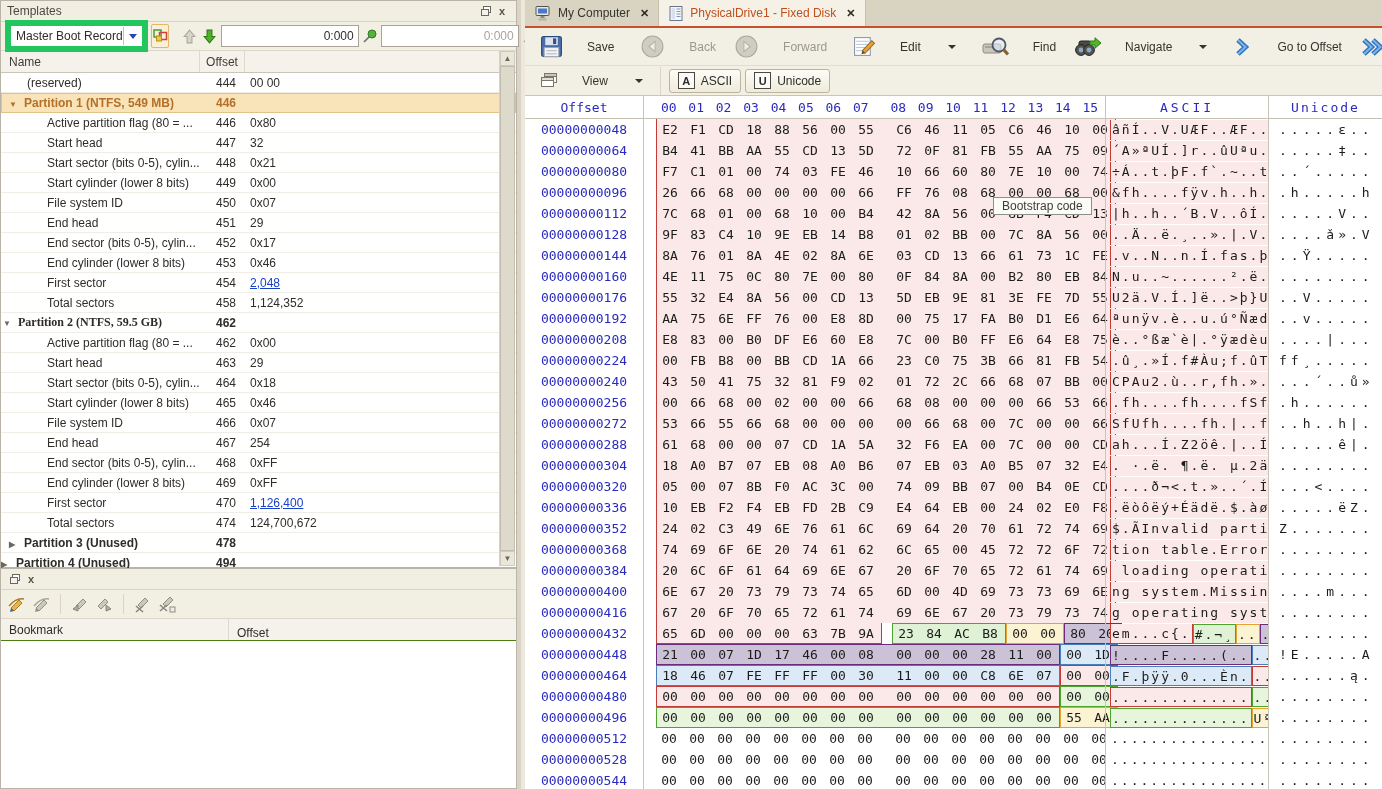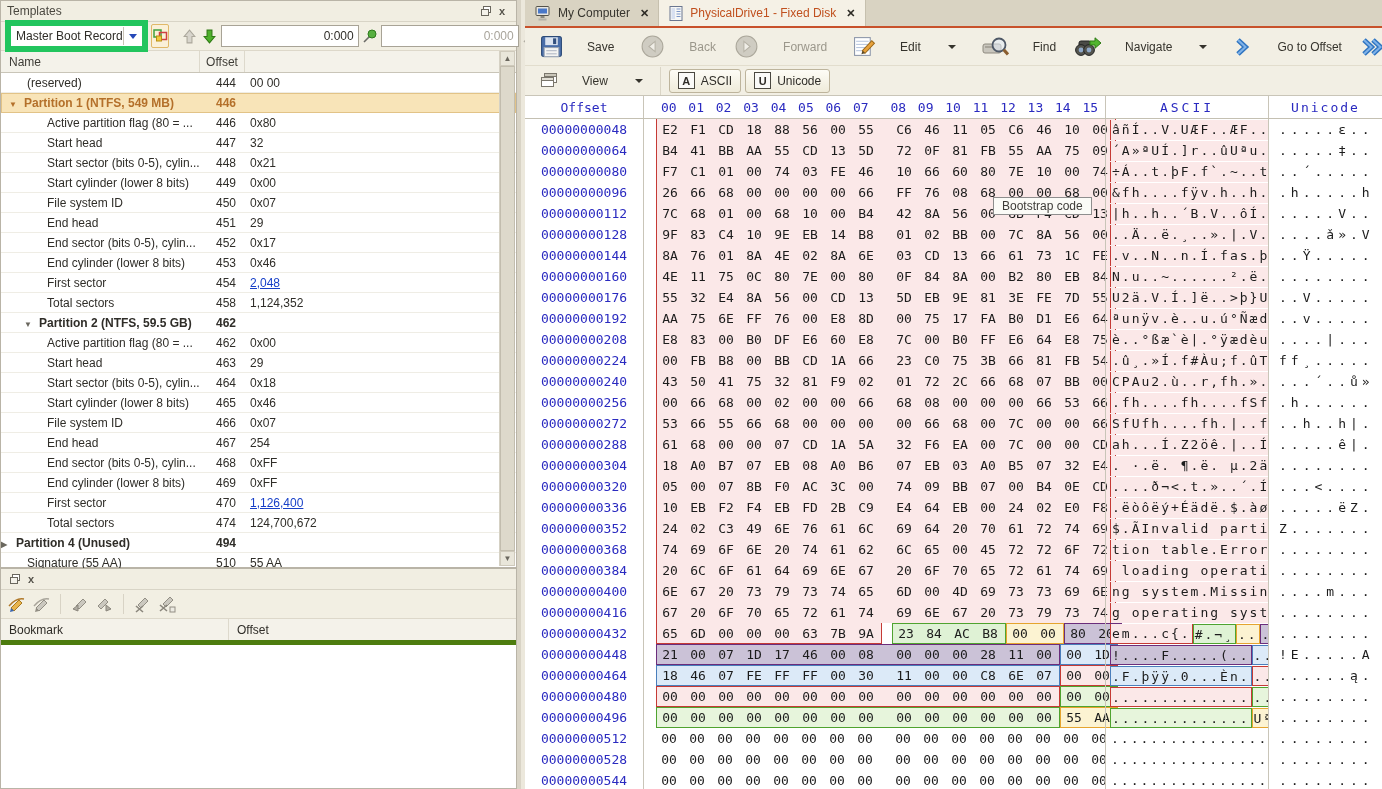--- a/index.html
+++ b/index.html
@@ -35,21 +35,21 @@
   .trow.group{font-weight:bold}
   .trow.sel{background:#F8E4B8;outline:1px solid #E2C387;outline-offset:-1px}
   .trow.sel .tname,.trow.sel .toff{color:#B4702A}
   .arr{display:inline-block;width:15px;font-size:8px;color:#6A675E}
   .trow.sel .arr{color:#B4702A}
   .link{color:#1840C8;text-decoration:underline}
   .tscroll{position:absolute;right:1px;top:50px;width:15px;bottom:1px;background:#F0EEE6;border-left:1px solid #D5D1C4}
   .tscroll .sb{height:15px;display:flex;align-items:center;justify-content:center;font-size:8px;color:#6A675E;background:#E9E6DA;border:1px solid #CFCABC;box-sizing:border-box}
   .tscroll .thumb{position:absolute;top:15px;bottom:15px;left:0;right:0;background:#DDD9CB;border:1px solid #C2BDAE;box-sizing:border-box}
   .btool{height:28px;background:#F2EFE3;border-bottom:1px solid #DDD8CA;display:flex;align-items:center;padding:0 6px;gap:6px}
-  .bhead{height:21px;display:flex;align-items:center;background:#F4F2EA;border-bottom:5px solid #4d7c0f}
+  .bhead{height:21px;display:flex;align-items:flex-end;background:#F4F2EA;border-bottom:1px solid #4d7c0f}
   .bc1{width:228px;padding-left:8px;box-sizing:border-box;border-right:1px solid #DDD9CC;height:100%;display:flex;align-items:center}
   .bc2{flex:1;padding-left:8px}
   
   #hexpanel{position:absolute;left:525px;top:0;width:857px;height:789px;background:#fff}
   .tabbar{height:26px;background:#D9D3C2;display:flex;border-bottom:2px solid #C8512B}
   .tab{display:flex;align-items:center;gap:6px;padding:0 9px;color:#36342E;border-right:1px solid #C6C0AE}
   .tab.active{background:#F5F1E6;color:#C0501E}
   .tab .x{font-weight:bold;font-size:11px;color:#2E2C26;margin-left:4px}
   .toolbar1{height:37px;background:#F2EFE4;display:flex;align-items:center;border-bottom:1px solid #E2DDCD;padding-left:6px}
   .toolbar2{height:29px;background:#F2EFE4;display:flex;align-items:center;border-bottom:1px solid #C9C5B8;padding-left:6px;gap:4px}
@@ -194,21 +194,21 @@
           <span class="tname" style="padding-left: 46px;">First sector</span>
           <span class="toff">454</span>
           <span class="tval link">2,048</span>
         </div>
         <div class="trow">
           <span class="tname" style="padding-left: 46px;">Total sectors</span>
           <span class="toff">458</span>
           <span class="tval">1,124,352</span>
         </div>
         <div class="trow group">
-          <span class="tname" style="padding-left: 23px;"><span class="arr">▼</span>Partition 2 (NTFS, 59.5 GB)</span>
+          <span class="tname" style="padding-left: 2px; font-family: Liberation Serif, serif;"><span class="arr">▼</span>Partition 2 (NTFS, 59.5 GB)</span>
           <span class="toff">462</span>
           <span class="tval"></span>
         </div>
         <div class="trow">
           <span class="tname" style="padding-left: 46px;">Active partition flag (80 = ...</span>
           <span class="toff">462</span>
           <span class="tval">0x00</span>
         </div>
         <div class="trow">
           <span class="tname" style="padding-left: 46px;">Start head</span>
@@ -247,20 +247,25 @@
         </div>
         <div class="trow">
           <span class="tname" style="padding-left: 46px;">First sector</span>
           <span class="toff">470</span>
           <span class="tval link">1,126,400</span>
         </div>
         <div class="trow">
           <span class="tname" style="padding-left: 46px;">Total sectors</span>
           <span class="toff">474</span>
           <span class="tval">124,700,672</span>
+        </div>
+        <div class="trow group">
+          <span class="tname" style="padding-left: 8px;"><span class="arr">▶</span>Partition 3 (Unused)</span>
+          <span class="toff">478</span>
+          <span class="tval"></span>
         </div>
         <div class="trow group">
           <span class="tname" style=""><span class="arr">▶</span>Partition 4 (Unused)</span>
           <span class="toff">494</span>
           <span class="tval"></span>
         </div>
         <div class="trow">
           <span class="tname" style="padding-left: 26px;">Signature (55 AA)</span>
           <span class="toff">510</span>
           <span class="tval">55 AA</span>

